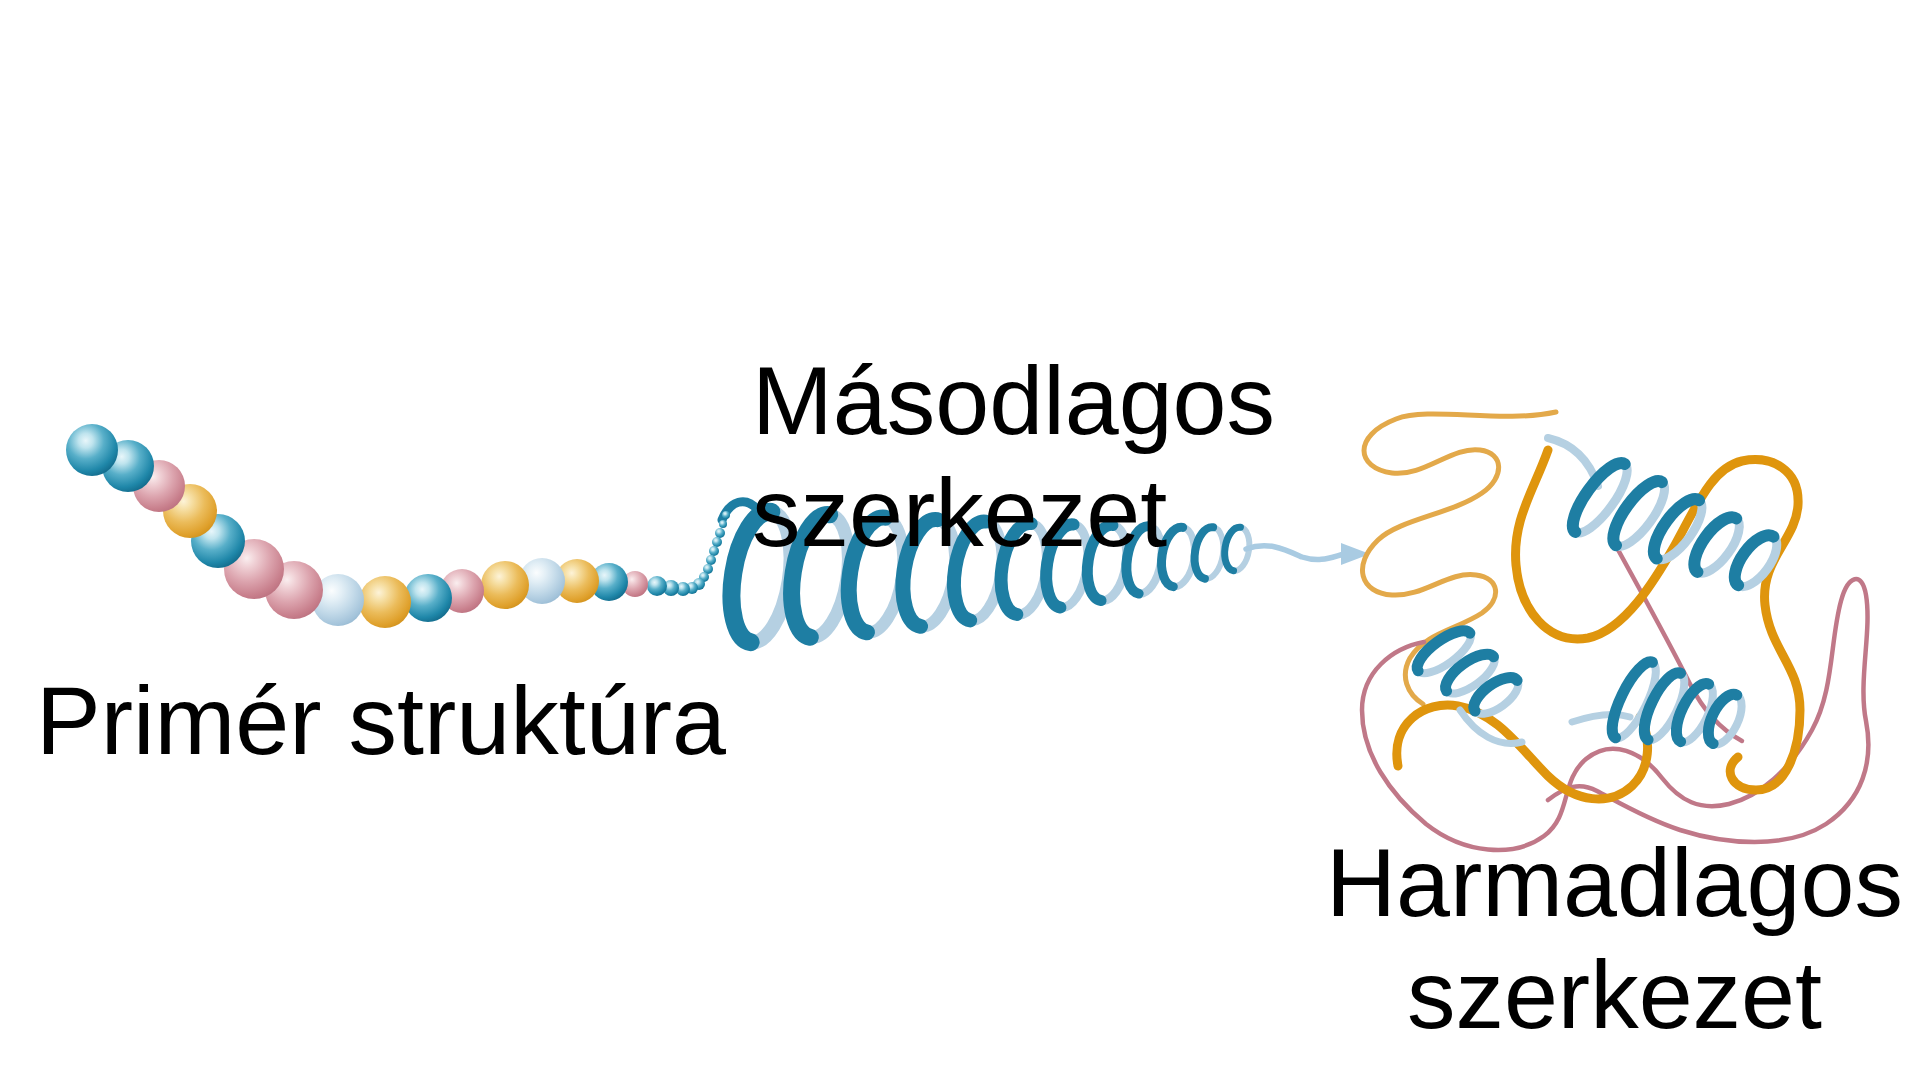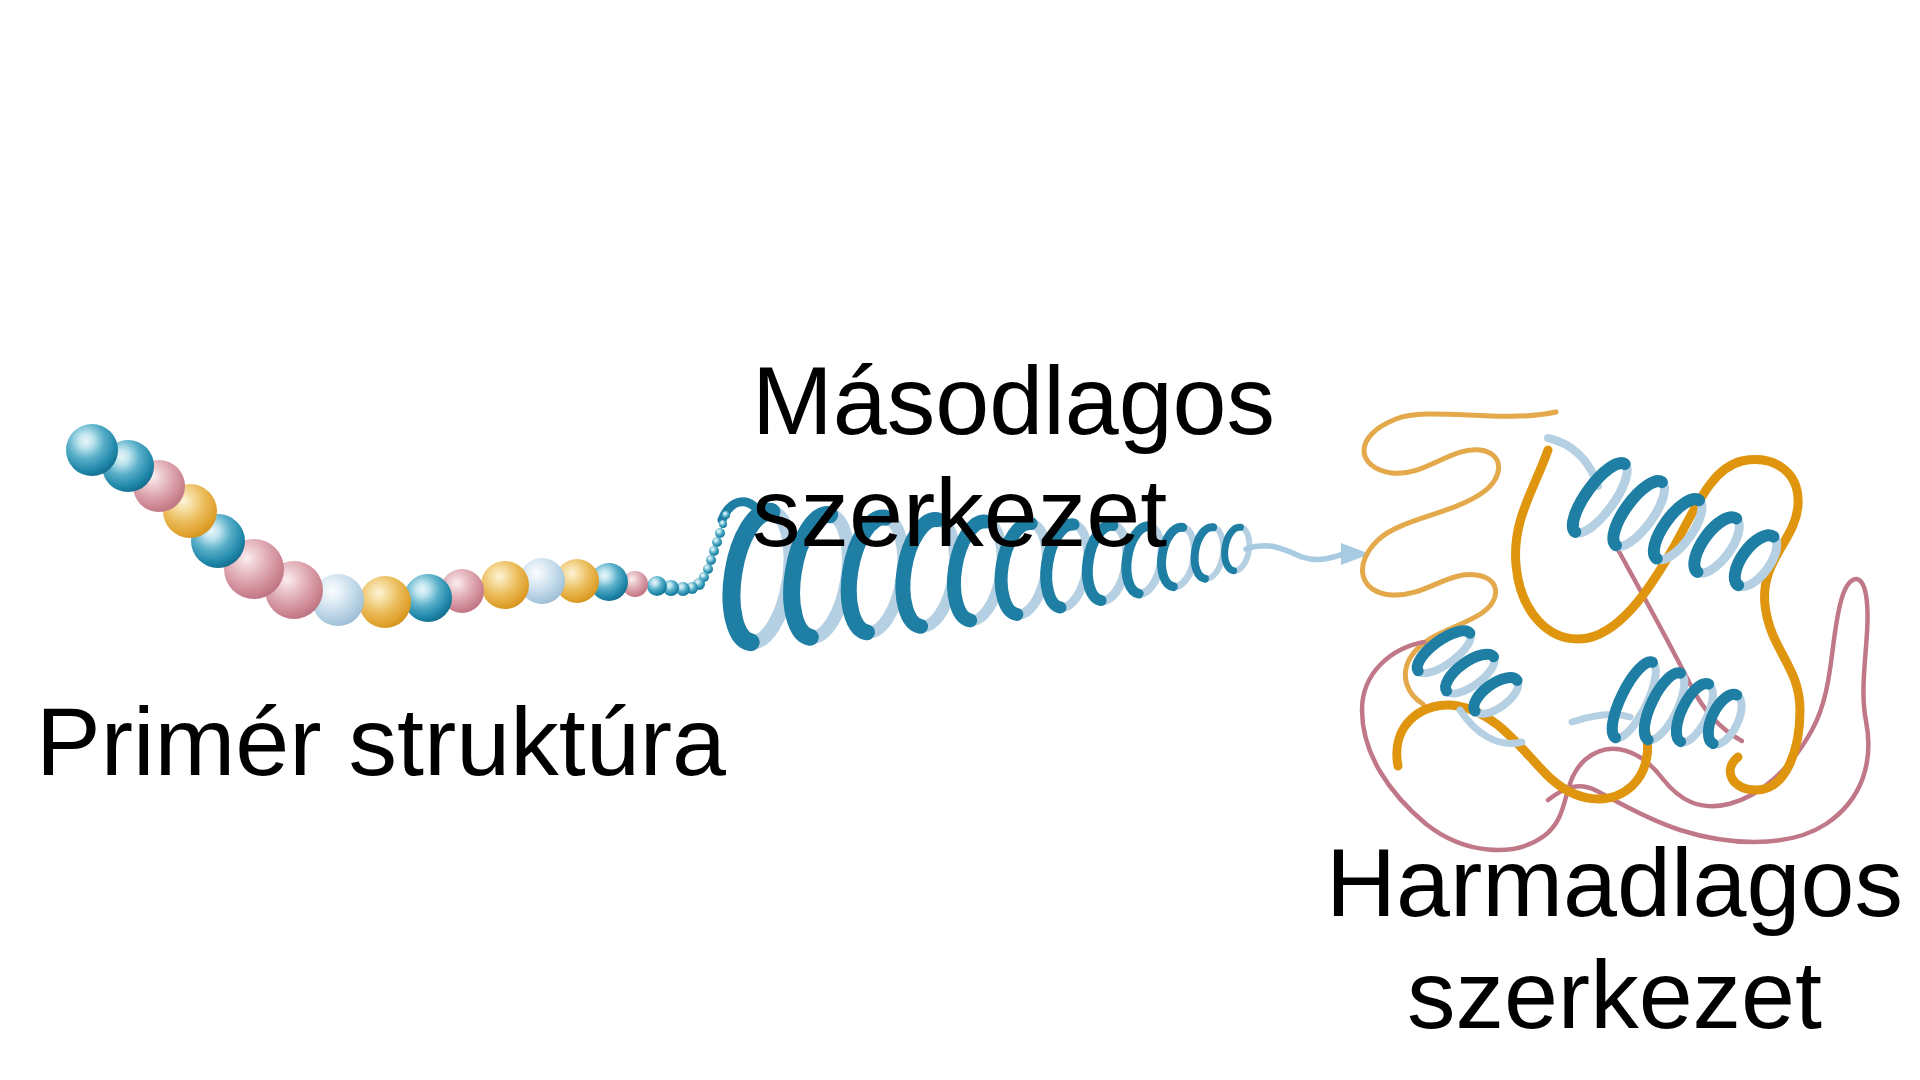--- a/index.html
+++ b/index.html
@@ -10,21 +10,21 @@
   }
   #art{position:absolute;left:0;top:0;}
   .label{
     position:absolute;
     font-size:97px;
     line-height:112px;
     color:var(--text,#000);
     white-space:nowrap;
     letter-spacing:0;
   }
-  #lbl-primary{left:36px;top:686px;}
+  #lbl-primary{left:36px;top:665px;}
   #lbl-secondary{left:752px;top:300px;margin-top:45px;}
   #lbl-tertiary{left:1326px;top:827px;text-align:center;}
 </style>
 </head>
 <body>
 
 <svg id="art" width="1920" height="1080" viewBox="0 0 1920 1080">
   <defs>
     <radialGradient id="g-teal" cx="0.38" cy="0.32" r="0.78">
       <stop offset="0%" stop-color="#E8F6FA"></stop>

